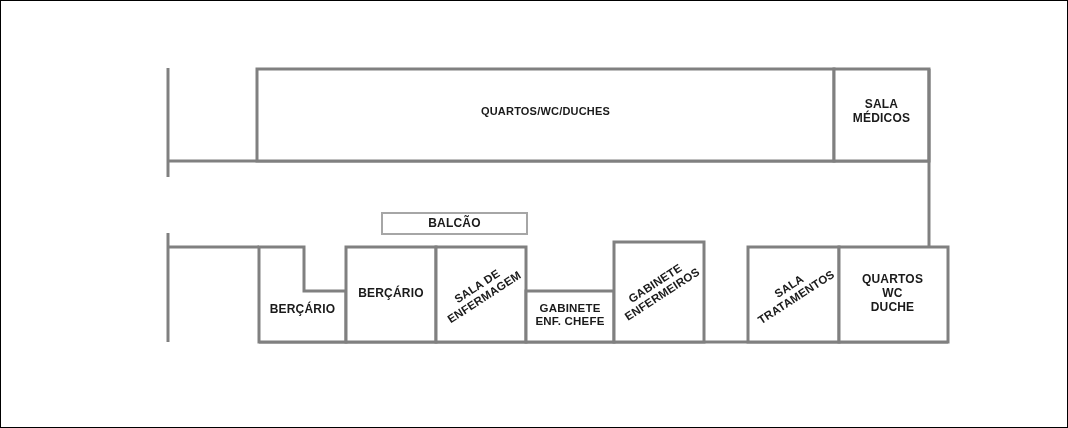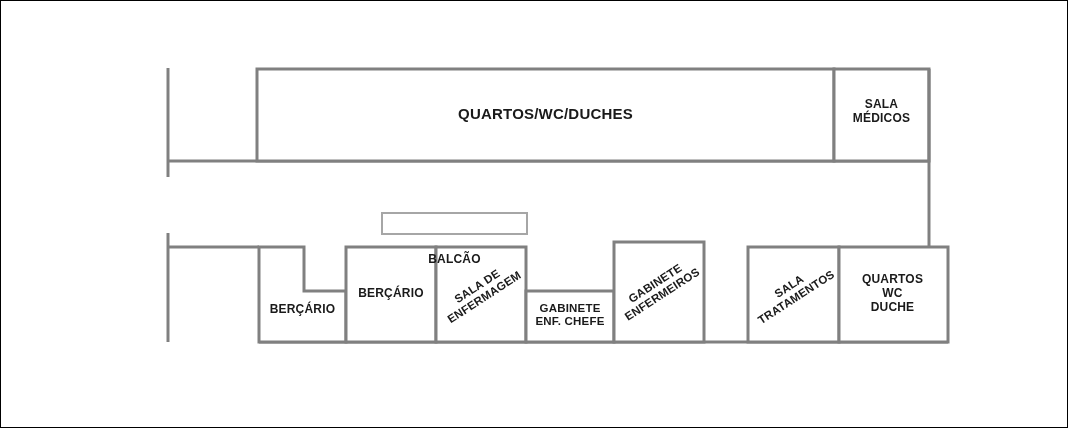--- a/index.html
+++ b/index.html
@@ -30,21 +30,21 @@
     position: absolute;
     font-weight: bold;
     color: #1a1a1a;
     text-align: center;
     line-height: 1.15;
     letter-spacing: 0.2px;
     white-space: pre-line;
     pointer-events: none;
   }
   .lbl-corridor {
-    font-size: 15px;
+    font-size: 11px;
   }
   .lbl-room {
     font-size: 12px;
   }
   .lbl-small {
     font-size: 11.5px;
   }
   .rot {
     transform-origin: 50% 50%;
   }
@@ -88,21 +88,21 @@
 
     <rect x="838" y="246" width="109" height="95" fill="#ffffff" stroke="#808080" stroke-width="3"></rect>
 
   </svg>
 
   <div class="lbl lbl-corridor" style="left:256px; top:104px; width:577px;">QUARTOS/WC/DUCHES</div>
 
   <div class="lbl lbl-room" style="left:833px; top:97px; width:95px;">SALA
 MÉDICOS</div>
 
-  <div class="lbl lbl-room" style="left:381px; top:216px; width:145px;margin-top:36px;">BALCÃO</div>
+  <div class="lbl lbl-room" style="left:381px; top:216px; width:145px;">BALCÃO</div>
 
   <div class="lbl lbl-room" style="left:258px; top:302px; width:87px;">BERÇÁRIO</div>
 
   <div class="lbl lbl-room" style="left:345px; top:286px; width:90px;">BERÇÁRIO</div>
 
   <div class="lbl lbl-small rot" style="left:430px; top:278px; width:100px; transform:rotate(-33deg);">SALA DE
 ENFERMAGEM</div>
 
   <div class="lbl lbl-small" style="left:525px; top:301px; width:88px;">GABINETE
 ENF. CHEFE</div>

